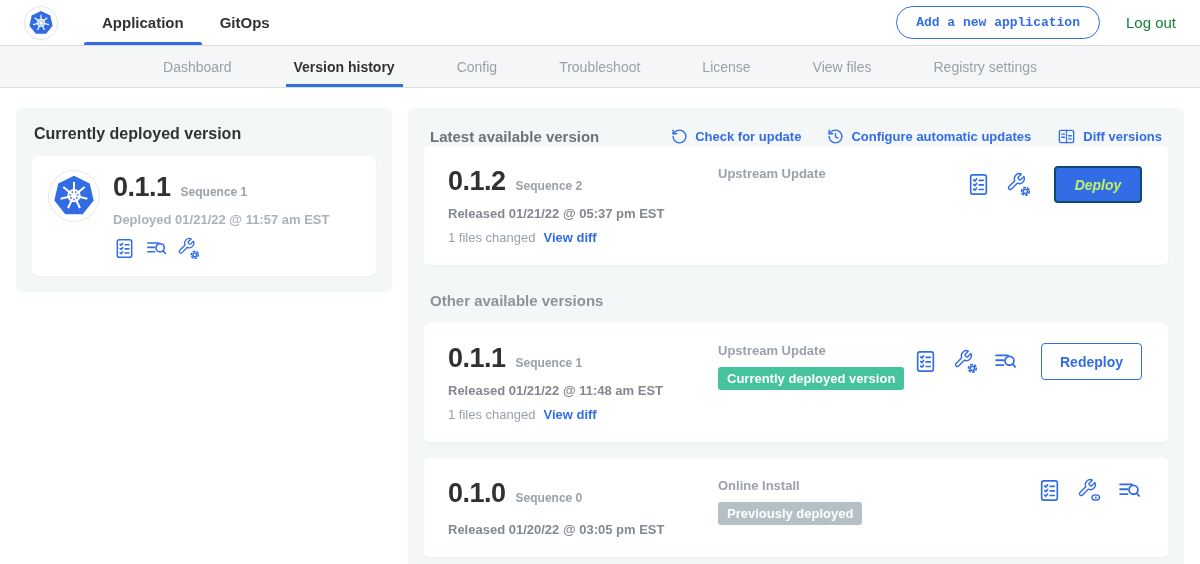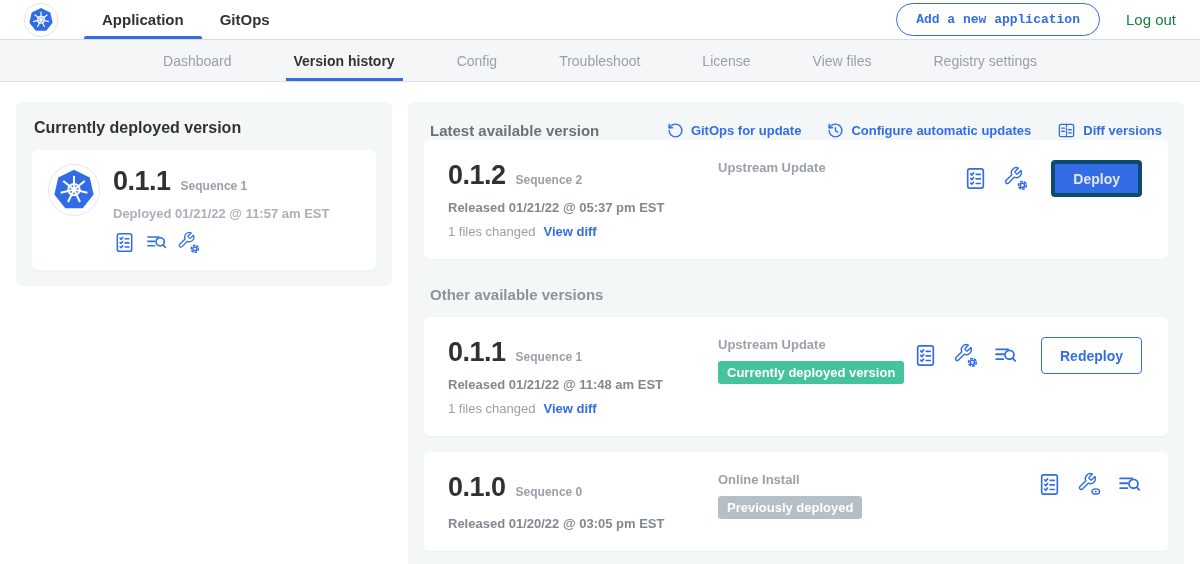--- a/index.html
+++ b/index.html
@@ -1,21 +1,21 @@
 <!DOCTYPE html>
 <html><head>
 <meta charset="utf-8">
 <style>
   * { margin: 0; padding: 0; box-sizing: border-box; }
   html, body { width: 1200px; height: 564px; background: #fff; overflow: hidden; }
   body { font-family: "Liberation Sans", sans-serif; color: #323232; }
 
   
   .topnav {
-    height: 40px; background: #fff; border-bottom: 1px solid #d9dde0;
+    height: 46px; background: #fff; border-bottom: 1px solid #d9dde0;
     display: flex; align-items: stretch; padding: 0 24px;
   }
   .brand { display: flex; align-items: center; margin-right: 26px; }
   .brand-circle {
     width: 34px; height: 34px; border-radius: 50%; background: #fff;
     border: 1px solid #e2e6e9; display: flex; align-items: center; justify-content: center;
   }
   .top-tabs { display: flex; align-items: stretch; }
   .top-tab {
     display: flex; align-items: center; padding: 0 18px; font-size: 15px;
@@ -100,21 +100,21 @@
   .badge {
     display: inline-block; margin-top: 9px; font-size: 13px; font-weight: 700;
     color: #fff; padding: 4px 9px; border-radius: 3px;
   }
   .badge-green { background: #44c39c; }
   .badge-gray  { background: #b4c0c5; }
   .vc-right { display: flex; align-items: center; gap: 15px; padding-right: 2px; }
   .vc-right .act-icon { width: 25px; height: 25px; }
   .btn { font-family: inherit; font-size: 14px; font-weight: 700; border-radius: 4px;
          height: 37px; min-width: 88px; padding: 0 18px; cursor: pointer; margin-left: 8px; }
-  .btn-solid { background: #326de6; border: 4px solid #0c4a6e; color: #e5e5e5; }
+  .btn-solid { background: #326de6; border: 2px solid #0c4a6e; color: #bef264; font-style: italic; }
   .btn-outline { background: #fff; border: 1px solid #326de6; color: #326de6; }
   .card-gap-sm { height: 16px; }
 </style>
 </head>
 <body>
 
 <svg width="0" height="0" style="position:absolute">
   <defs>
     <g id="i-k8s">
       <polygon points="12,1 20.6,5.14 22.72,14.45 16.77,21.91 7.23,21.91 1.28,14.45 3.4,5.14" fill="#326ce5"></polygon>
@@ -245,21 +245,21 @@
 
     <div class="vh-header">
       <span class="vh-title">Latest available version</span>
       <div class="vh-actions">
         <span class="vh-link">
           <span class="lnk-ico">
               <svg viewBox="0 0 24 24">
                 <use href="#i-refresh"></use>
               </svg>
             </span>
-          <span>GitOps for update</span>
+          <span>Check for update</span>
         </span>
         <span class="vh-link">
           <span class="lnk-ico">
               <svg viewBox="0 0 24 24">
                 <use href="#i-history"></use>
               </svg>
             </span>
           <span>Configure automatic updates</span>
         </span>
         <span class="vh-link">

